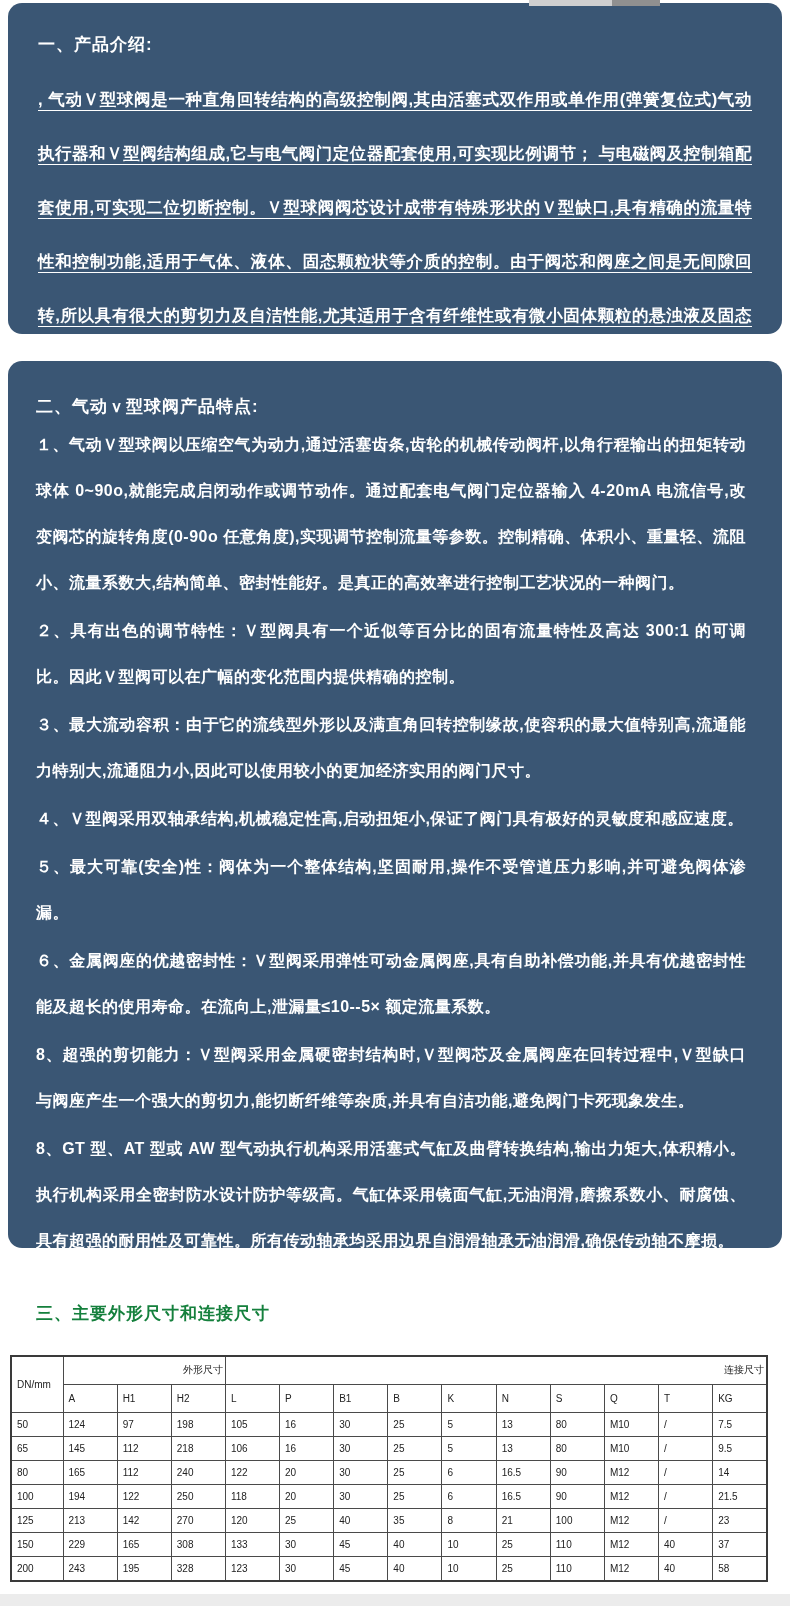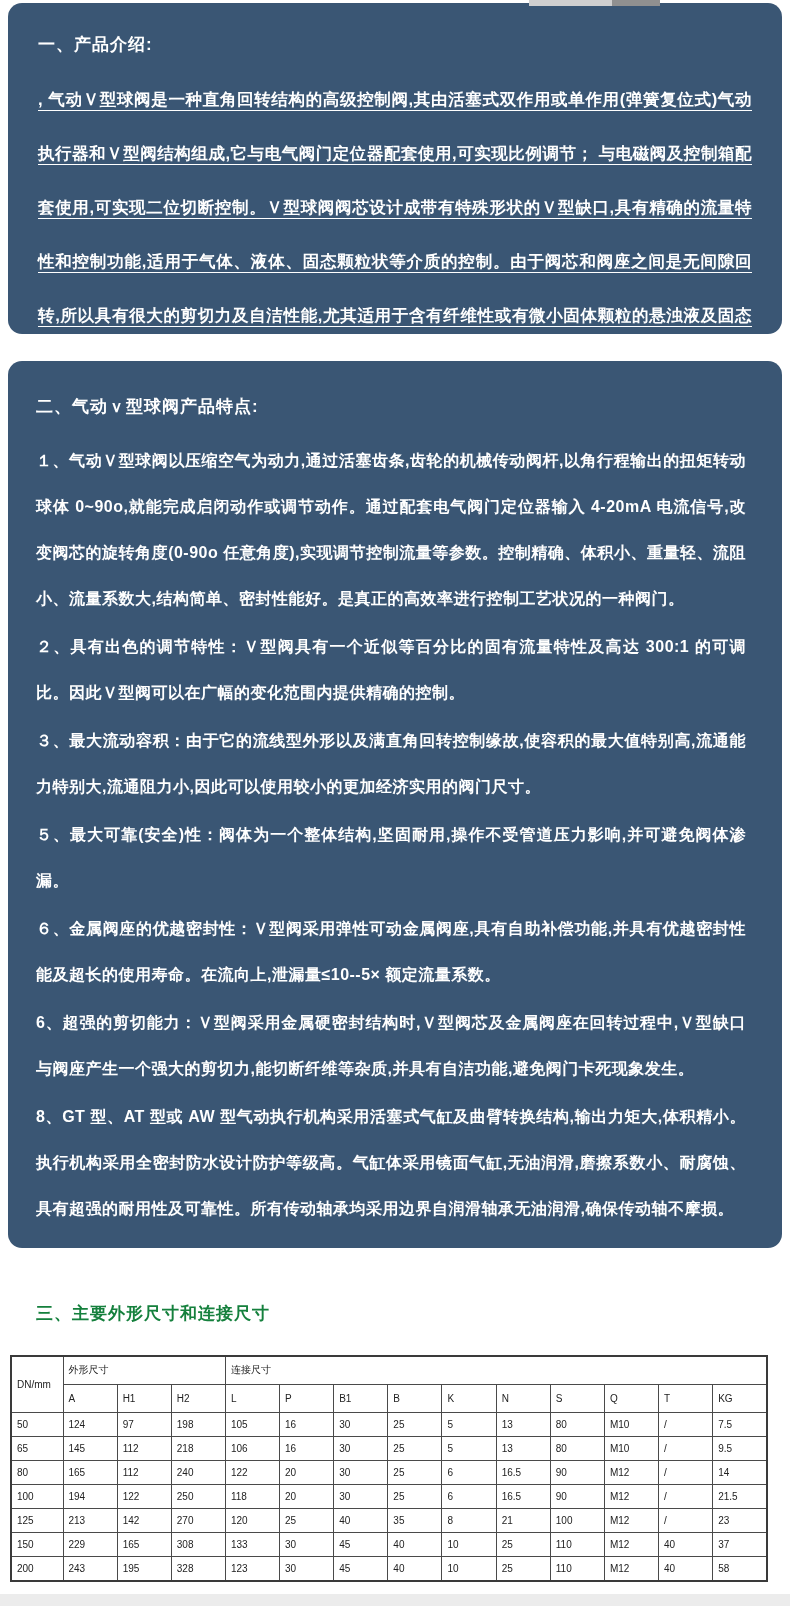--- a/index.html
+++ b/index.html
@@ -17,37 +17,37 @@
   #intro-body{
     font-size:16.5px;font-weight:bold;line-height:54px;margin:8px 0 0 0;
     text-decoration:underline;text-underline-offset:5px;letter-spacing:0.5px;
     text-align:justify;
   }
   #panel-features{top:361px;height:887px;padding:24px 28px 0 28px;}
   #features-list p{
     font-size:16px;font-weight:bold;line-height:46px;margin:2px 8px 0 0;
     letter-spacing:0.5px;text-align:justify;
   }
-  #features-heading{margin:10px 0 20px 0;}
+  #features-heading{margin:10px 0 4px 0;}
   #dim-heading{
     position:absolute;left:36px;top:1288px;font-size:17px;line-height:24px;
     color:#15803d;font-weight:bold;letter-spacing:1px;
   }
   #dim-table-wrap{position:absolute;left:10px;top:1355px;width:758px;height:227px;}
   table{
     border-collapse:collapse;width:100%;height:100%;table-layout:fixed;
     font-size:10px;color:#222;border:2px solid #3a3a3a;background:#fff;
   }
   td{
     border:1px solid #4a4a4a;padding:0 2px 0 5px;text-align:left;
     vertical-align:middle;overflow:hidden;white-space:nowrap;
   }
   tr.header-row{height:28px;}
   tbody tr{height:24px;}
-  td.group{text-align:left;}
+  td.group{text-align:right;}
   #top-sliver{
     position:absolute;left:529px;top:0;width:131px;height:6px;
     background:linear-gradient(to right,#cfcfcf 0 63%,#909090 63% 100%);
     z-index:3;
   }
   #bottom-strip{
     position:absolute;left:0;top:1594px;width:790px;height:12px;background:#ececec;
   }
 </style>
 </head>
@@ -59,23 +59,24 @@
   <h2 class="panel-heading">一、产品介绍:</h2>
   <p id="intro-body">, 气动Ｖ型球阀是一种直角回转结构的高级控制阀,其由活塞式双作用或单作用(弹簧复位式)气动执行器和Ｖ型阀结构组成,它与电气阀门定位器配套使用,可实现比例调节； 与电磁阀及控制箱配套使用,可实现二位切断控制。Ｖ型球阀阀芯设计成带有特殊形状的Ｖ型缺口,具有精确的流量特性和控制功能,适用于气体、液体、固态颗粒状等介质的控制。由于阀芯和阀座之间是无间隙回转,所以具有很大的剪切力及自洁性能,尤其适用于含有纤维性或有微小固体颗粒的悬浊液及固态颗粒状的工况场合的自动化控制系统。</p>
 </section>
 
 <section class="panel" id="panel-features">
   <h2 class="panel-heading" id="features-heading">二、气动ｖ型球阀产品特点:</h2>
   <div id="features-list">
     <p>１、气动Ｖ型球阀以压缩空气为动力,通过活塞齿条,齿轮的机械传动阀杆,以角行程输出的扭矩转动球体 0~90o,就能完成启闭动作或调节动作。通过配套电气阀门定位器输入 4-20mA 电流信号,改变阀芯的旋转角度(0-90o 任意角度),实现调节控制流量等参数。控制精确、体积小、重量轻、流阻小、流量系数大,结构简单、密封性能好。是真正的高效率进行控制工艺状况的一种阀门。</p>
     <p>２、具有出色的调节特性：Ｖ型阀具有一个近似等百分比的固有流量特性及高达 300:1 的可调比。因此Ｖ型阀可以在广幅的变化范围内提供精确的控制。</p>
     <p>３、最大流动容积：由于它的流线型外形以及满直角回转控制缘故,使容积的最大值特别高,流通能力特别大,流通阻力小,因此可以使用较小的更加经济实用的阀门尺寸。</p>
+    <p>４、Ｖ型阀采用双轴承结构,机械稳定性高,启动扭矩小,保证了阀门具有极好的灵敏度和感应速度。</p>
     <p>５、最大可靠(安全)性：阀体为一个整体结构,坚固耐用,操作不受管道压力影响,并可避免阀体渗漏。</p>
     <p>６、金属阀座的优越密封性：Ｖ型阀采用弹性可动金属阀座,具有自助补偿功能,并具有优越密封性能及超长的使用寿命。在流向上,泄漏量≤10--5× 额定流量系数。</p>
-    <p>6、超强的剪切能力：Ｖ型阀采用金属硬密封结构时,Ｖ型阀芯及金属阀座在回转过程中,Ｖ型缺口与阀座产生一个强大的剪切力,能切断纤维等杂质,并具有自洁功能,避免阀门卡死现象发生。</p>
+    <p>8、超强的剪切能力：Ｖ型阀采用金属硬密封结构时,Ｖ型阀芯及金属阀座在回转过程中,Ｖ型缺口与阀座产生一个强大的剪切力,能切断纤维等杂质,并具有自洁功能,避免阀门卡死现象发生。</p>
     <p>8、GT 型、AT 型或 AW 型气动执行机构采用活塞式气缸及曲臂转换结构,输出力矩大,体积精小。执行机构采用全密封防水设计防护等级高。气缸体采用镜面气缸,无油润滑,磨擦系数小、耐腐蚀、具有超强的耐用性及可靠性。所有传动轴承均采用边界自润滑轴承无油润滑,确保传动轴不摩损。</p>
   </div>
 </section>
 
 <h2 id="dim-heading">三、主要外形尺寸和连接尺寸</h2>
 
 <div id="dim-table-wrap">
   <table>
     <colgroup>
       <col style="width:52px">

